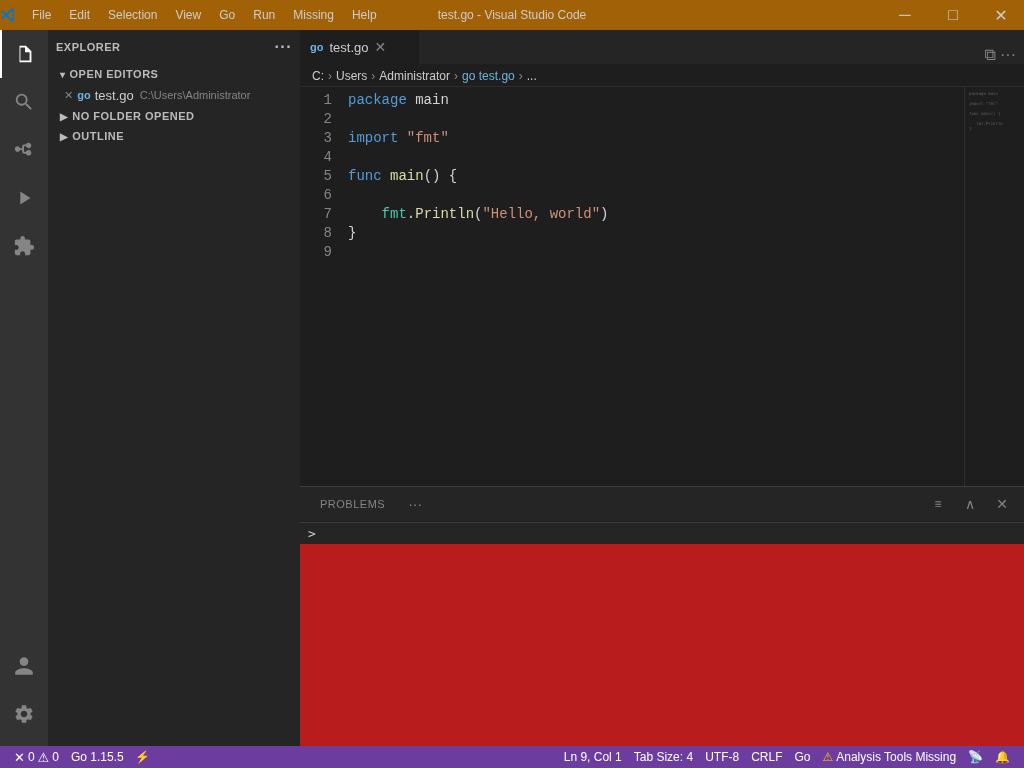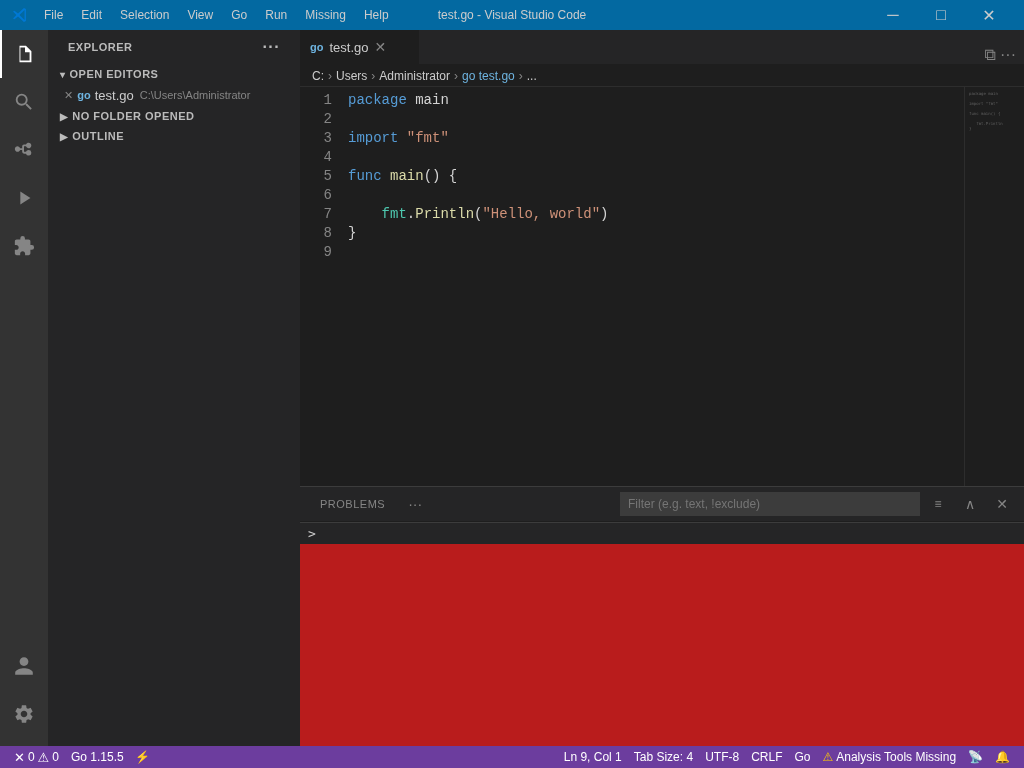--- a/index.html
+++ b/index.html
@@ -1,25 +1,25 @@
 <!DOCTYPE html>
 <html><head>
   <meta charset="utf-8">
   <style>
     * { margin: 0; padding: 0; box-sizing: border-box; }
     body { font-family: 'Segoe UI', Tahoma, Geneva, Verdana, sans-serif; background: #1e1e1e; color: #cccccc; width: 1024px; height: 768px; overflow: hidden; font-size: 13px; }
 
     
     #title-bar {
       height: 30px;
-      background: #0369a1;
+      background: #a16207;
       display: flex;
       align-items: center;
       justify-content: space-between;
-      padding: 0 12px;
+      padding: 0 0;
       user-select: none;
     }
     #title-bar-left { display: flex; align-items: center; gap: 8px; }
     #title-bar-center { position: absolute; left: 50%; transform: translateX(-50%); font-size: 12px; color: #cccccc; }
     #title-bar-right { display: flex; align-items: center; gap: 2px; margin-left: auto; }
     .menu-bar { display: flex; gap: 2px; }
     .menu-item { padding: 2px 8px; font-size: 12px; cursor: pointer; color: #cccccc; }
     .title-btn { width: 46px; height: 30px; display: flex; align-items: center; justify-content: center; cursor: pointer; font-size: 16px; color: #cccccc; }
 
     
@@ -53,21 +53,21 @@
       width: 252px;
       background: #252526;
       display: flex;
       flex-direction: column;
       overflow: hidden;
     }
     .sidebar-header {
       display: flex;
       align-items: center;
       justify-content: space-between;
-      padding: 8px 20px;
+      padding: 8px 8px;
       font-size: 11px;
       font-weight: 700;
       letter-spacing: 0.5px;
       text-transform: uppercase;
       color: #bbbbbb;
     }
     .sidebar-more { cursor: pointer; color: #bbbbbb; font-size: 16px; }
     .section-title {
       display: flex;
       align-items: center;
@@ -451,21 +451,20 @@
             package main<br><br>import "fmt"<br><br>func main() {<br><br>&nbsp;&nbsp;&nbsp;fmt.Println<br>}<br>
           </div>
         </div>
       </div>
 
       <div id="bottom-panel">
         <div id="panel-tabs">
           <div class="panel-tab">PROBLEMS</div>
           <div class="panel-action-btn" style="margin-left:4px;">···</div>
           <div class="panel-actions">
-            <input type="text" class="filter-input" placeholder="Filter (e.g. text, !exclude)" style="">
             <div class="panel-action-btn" title="Clear Output" style="font-size:12px;">≡</div>
             <div class="panel-action-btn">∧</div>
             <div class="panel-action-btn">✕</div>
           </div>
         </div>
         <div style="height:22px; background:#252526; display:flex; align-items:center; padding: 0 8px; border-top:1px solid #3c3c3c;">
           <span style="color:#cccccc; font-family:monospace; font-size:13px;">&gt;</span>
         </div>
       </div>
     </div>

